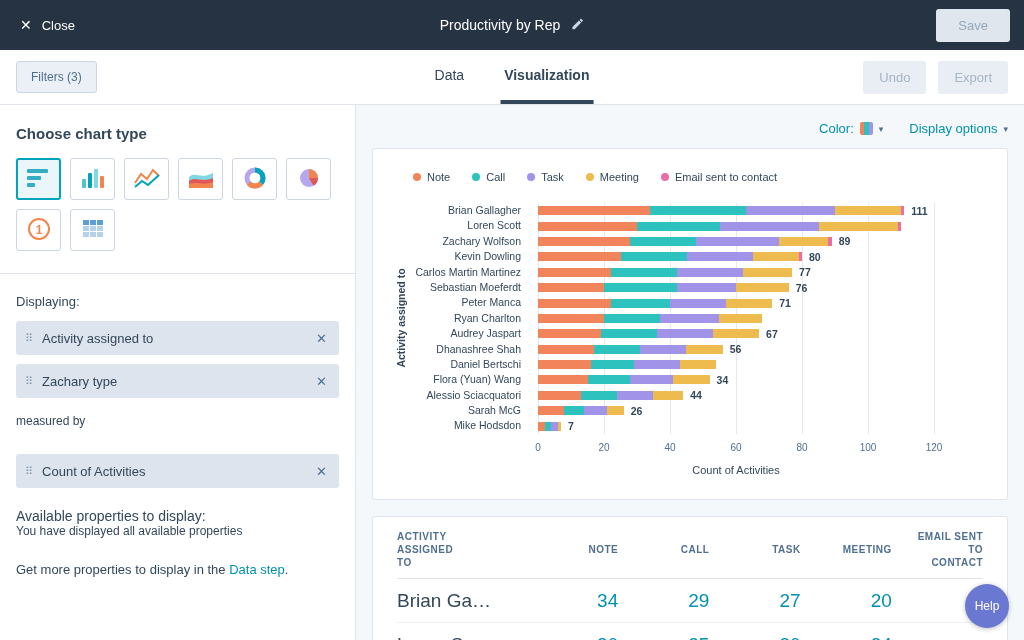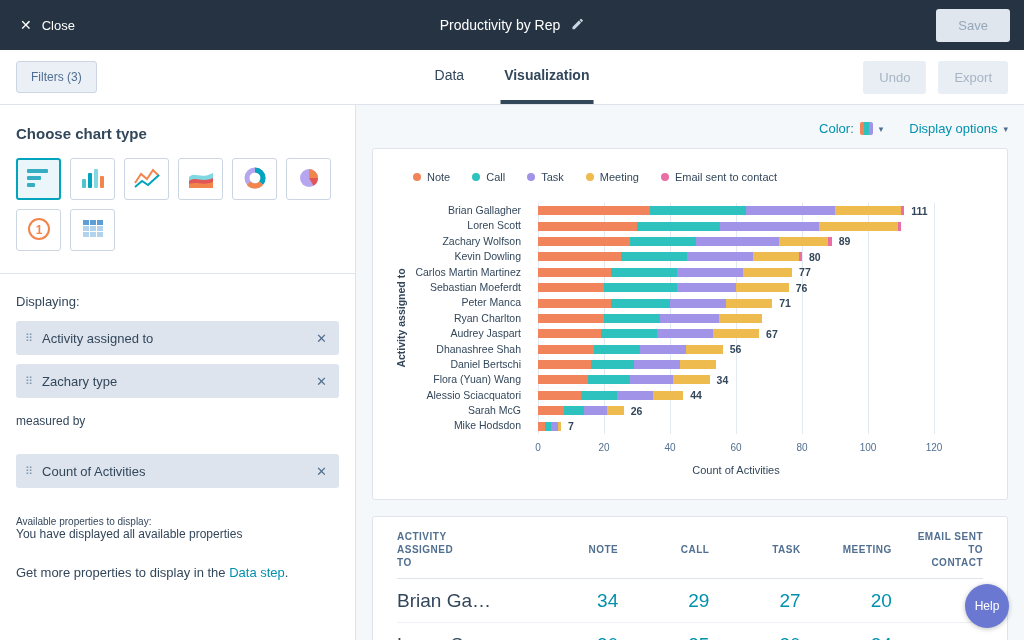--- a/index.html
+++ b/index.html
@@ -31,21 +31,21 @@
   .h-section{font-size:15px;font-weight:700;color:#33475b;margin:6px 0 16px}
   .ct-grid{display:flex;flex-wrap:wrap;gap:9px;width:322px}
   .ct-btn{width:45px;height:42px;background:#fff;border:1px solid #cbd6e2;border-radius:3px;display:flex;align-items:center;justify-content:center;padding:0;cursor:pointer}
   .ct-btn.selected{border:2px solid #00a4bd;background:#eaf6f9}
   .divider{border:none;border-top:1px solid #dfe3eb;margin:22px -16px 0}
   .lbl{font-size:13px;color:#33475b;margin:20px 0 12px}
   .chip{display:flex;align-items:center;gap:9px;background:#dde4ed;border-radius:3px;height:34px;padding:0 12px 0 9px;margin-bottom:9px;font-size:13px;color:#33475b;cursor:grab}
   .grip{color:#8298b0;font-size:11px;line-height:1}
   .chip-x{margin-left:auto;color:#516f90;font-size:13px;cursor:pointer}
   .small-lbl{font-size:12px;color:#33475b;margin:16px 0 26px}
-  .avail-title{font-size:10px;font-weight:500;color:#33475b;margin-top:28px}
+  .avail-title{font-size:14px;font-weight:500;color:#33475b;margin-top:20px}
   .avail-text{font-size:12px;color:#33475b;}
   .more{font-size:13px;color:#33475b;margin-top:24px}
   .link{color:#0091ae;cursor:pointer}
 
   
   .opts{display:flex;justify-content:flex-end;align-items:center;gap:26px;font-size:13px;color:#0091ae;margin:2px 0 12px}
   .opt{display:flex;align-items:center;gap:6px;cursor:pointer}
   .swatch{width:13px;height:13px;border-radius:2px;background:linear-gradient(90deg,#f2845c 0 34%,#2dc2bd 34% 67%,#a093e8 67% 100%)}
   .caret{color:#506e91;font-size:9px}
 

